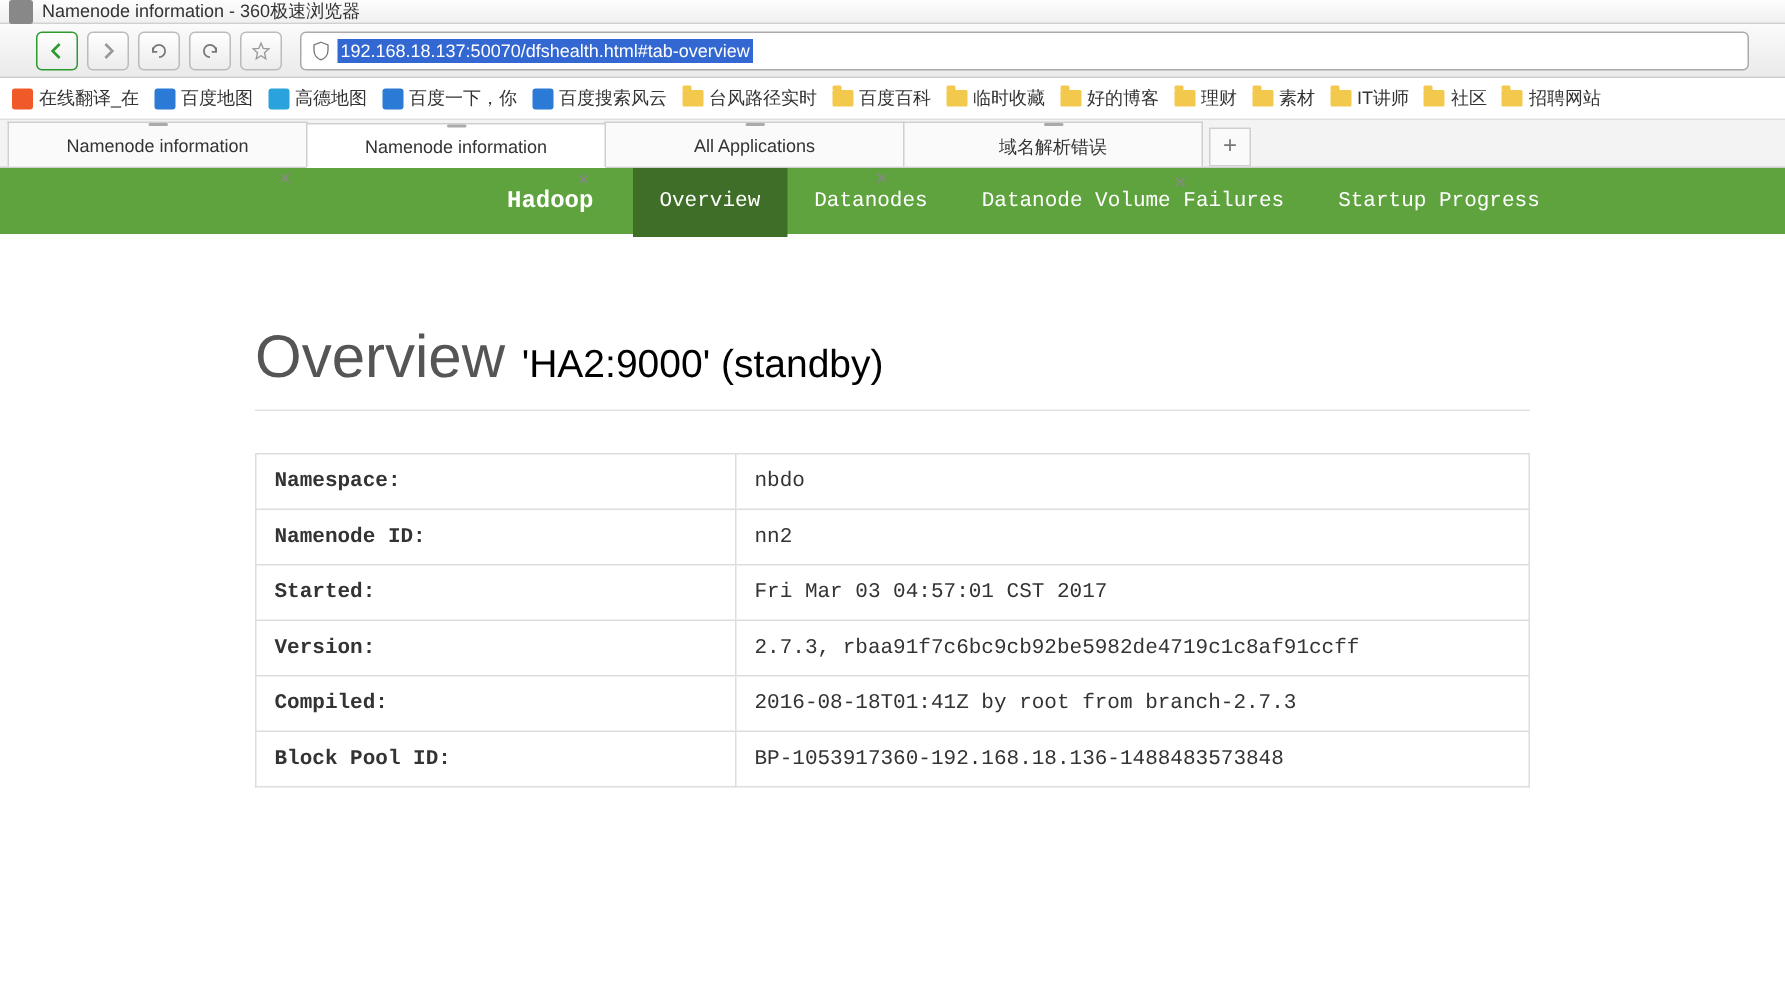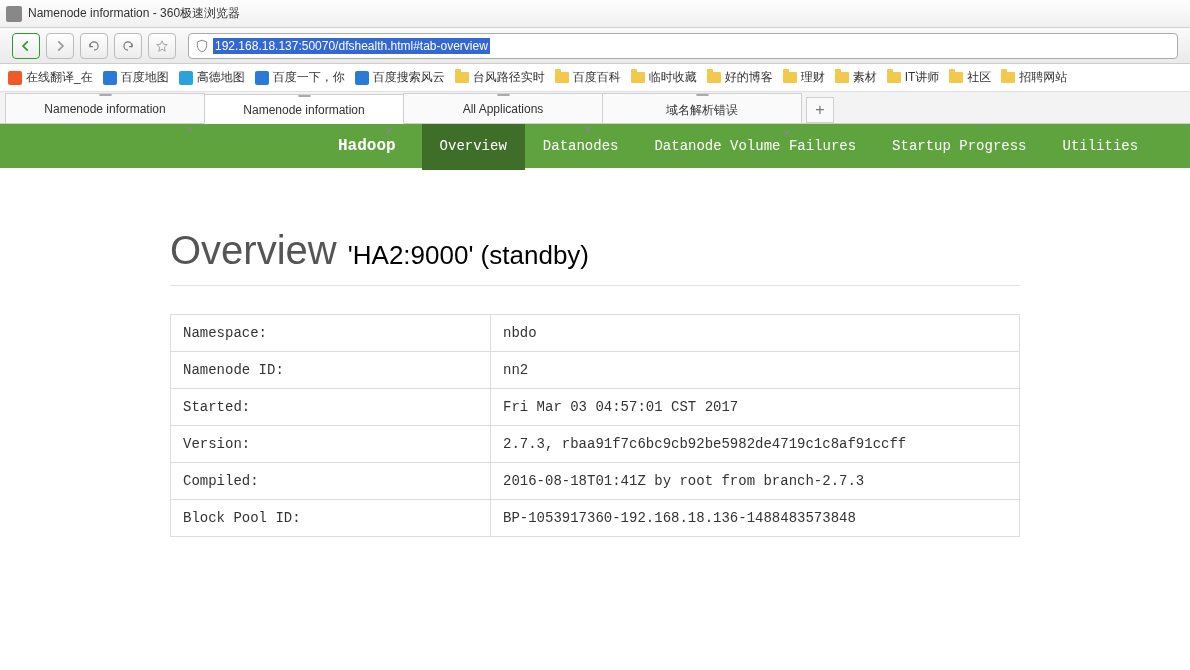--- a/index.html
+++ b/index.html
@@ -1,24 +1,24 @@
 <!DOCTYPE html>
 <html><head>
 <meta charset="utf-8">
 <style>
   * { margin: 0; padding: 0; box-sizing: border-box; }
   body { font-family: "Microsoft YaHei", Arial, sans-serif; font-size: 12px; background: #fff; width: 1190px; height: 670px; overflow: hidden; }
 
   
-  .title-bar { height: 28px; background: linear-gradient(#fdfdfd, #f0f0f0); display: flex; align-items: center; padding: 0 6px; border-bottom: 1px solid #d0d0d0; }
+  .title-bar { height: 16px; background: linear-gradient(#fdfdfd, #f0f0f0); display: flex; align-items: center; padding: 0 6px; border-bottom: 1px solid #d0d0d0; }
   .title-bar .favicon { width: 16px; height: 16px; background: #888; border-radius: 2px; margin-right: 6px; }
   .title-bar .title { color: #333; }
 
   
-  .toolbar { height: 36px; background: linear-gradient(#fbfbfb, #eaeaea); display: flex; align-items: center; padding: 0 12px; border-bottom: 1px solid #ccc; gap: 4px; }
+  .toolbar { height: 36px; background: linear-gradient(#fbfbfb, #eaeaea); display: flex; align-items: center; padding: 0 24px; border-bottom: 1px solid #ccc; gap: 4px; }
   .nav-btn { width: 28px; height: 26px; border: 1px solid #bbb; border-radius: 4px; background: linear-gradient(#fff,#ececec); display: flex; align-items: center; justify-content: center; cursor: pointer; margin-right: 2px; }
   .nav-btn.back { border-color: #2e9a2e; }
   .nav-btn svg { width: 14px; height: 14px; }
   .url-box { flex: 1; height: 26px; border: 1px solid #aaa; border-radius: 4px; background: #fff; display: flex; align-items: center; padding: 0 6px; margin-left: 6px; }
   .shield { width: 14px; height: 14px; margin-right: 4px; color: #555; }
   .url-text { background: #3367d1; color: #fff; padding: 1px 2px; white-space: nowrap; }
 
   
   .bookmarks { height: 28px; background: #fff; display: flex; align-items: center; padding: 0 8px; gap: 10px; border-bottom: 1px solid #e0e0e0; overflow: hidden; white-space: nowrap; }
   .bm { display: flex; align-items: center; gap: 4px; color: #333; cursor: pointer; }
@@ -44,21 +44,21 @@
   .hnav a.brand { font-size: 16px; font-weight: bold; padding-right:26px; }
   .hnav a.active { background: #3e6e27; }
 
   .main { max-width: 850px; margin: 0 auto; padding: 60px 0 20px; }
   .h1 { font-family: "Helvetica Neue", Arial, sans-serif; font-size: 40px; color: #555; font-weight: 500; margin-bottom: 6px; }
   .h1 .sub { font-size: 26px; color: #000000; font-weight: 400; }
   hr.sep { border: none; border-top: 1px solid #e2e2e2; margin: 12px 0 28px; }
 
   table.info { width: 100%; border-collapse: collapse; font-family: "Courier New", monospace; font-size: 14px; }
   table.info th, table.info td { border: 1px solid #ddd; padding: 10px 12px; text-align: left; }
-  table.info th { width: 320px; font-weight: normal; background: #fff; color:#333;}
+  table.info th { width: 320px; font-weight: bold; background: #fff; color:#333;}
   table.info td { color:#333; }
 </style>
 </head>
 <body>
 
 <div class="title-bar">
   <span class="favicon"></span>
   <span class="title">Namenode information - 360极速浏览器</span>
 </div>
 
@@ -182,21 +182,20 @@
   </div>
 
 <div class="viewport">
   <div class="hnav">
     <a class="brand">Hadoop</a>
     <span id="hnav-items" style="display: flex;">
         <a class="active">Overview</a>
         <a>Datanodes</a>
         <a>Datanode Volume Failures</a>
         <a>Startup Progress</a>
-        <a>Utilities</a>
       </span>
   </div>
   <div class="main">
     <div class="h1">
       <span>Overview</span>
       <span class="sub">'HA2:9000' (standby)</span>
     </div>
     <hr class="sep">
     <table class="info">
       <tbody id="info-rows">

